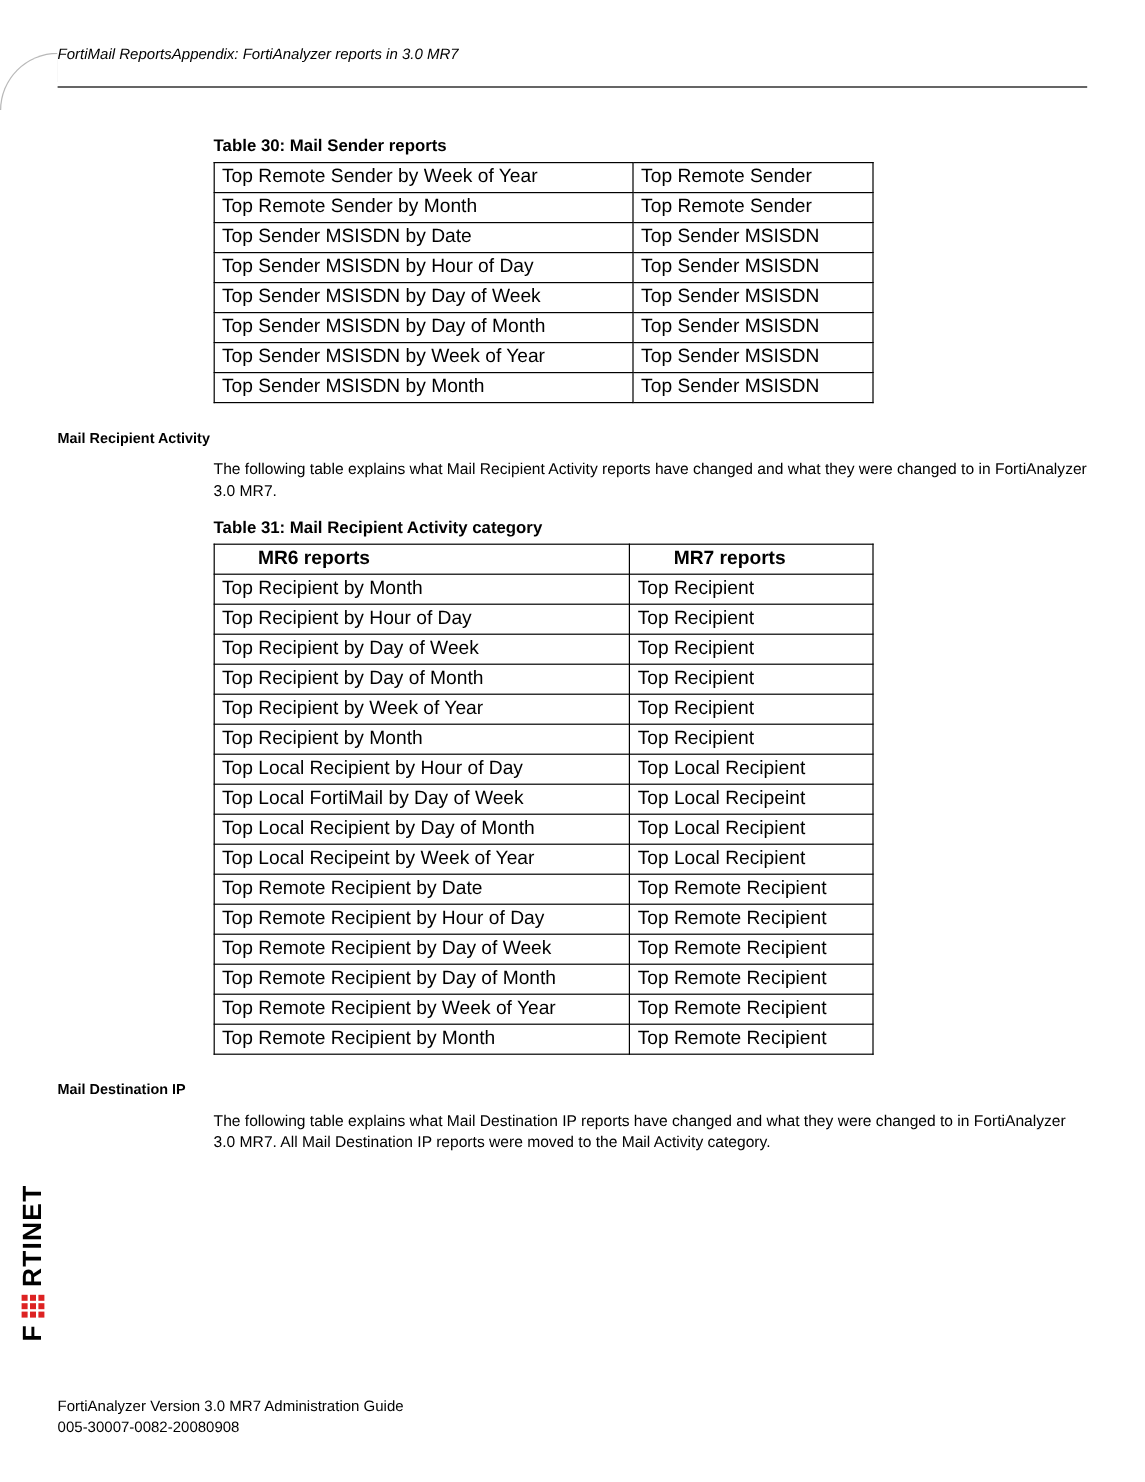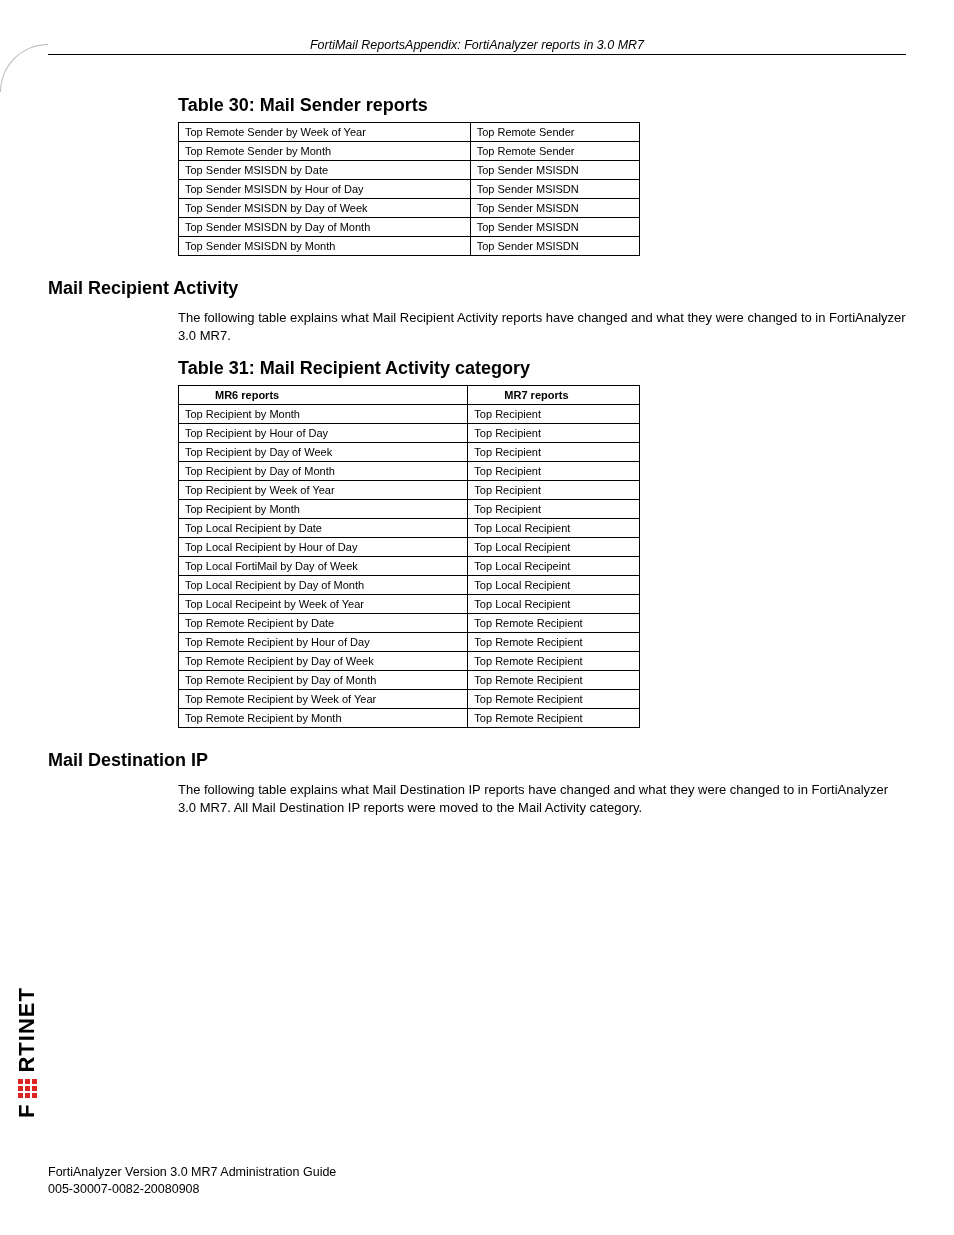--- a/index.html
+++ b/index.html
@@ -11,24 +11,24 @@
     width: 954px;
     position: relative;
   }
   .page {
     padding: 38px 48px 40px 48px;
     position: relative;
     min-height: 1150px;
   }
   .hdr {
     display: flex;
-    justify-content: center;
+    justify-content: flex-start;
     font-style: italic;
     font-size: 12.5px;
-    margin-bottom: 2px;
+    margin-bottom: 20px;
   }
   .hdr-rule {
     border: none;
     border-top: 1px solid #000;
     margin: 0 0 40px 0;
   }
   .corner-curve {
     position: absolute;
     top: 44px;
     left: 0;
@@ -37,44 +37,44 @@
     border-top: 1px solid #b8b8b8;
     border-left: 1px solid #b8b8b8;
     border-top-left-radius: 48px;
     box-sizing: border-box;
   }
   .content {
     margin-left: 130px;
   }
   .caption {
     font-weight: bold;
-    font-size: 18px;
+    font-size: 14px;
     margin: 14px 0 6px 0;
   }
   table.report {
     border-collapse: collapse;
-    width: 462px;
-    font-size: 11px;
+    width: 550px;
+    font-size: 16px;
   }
   table.report th, table.report td {
     border: 1px solid #000;
     padding: 3px 6px;
     text-align: left;
     vertical-align: top;
   }
   table.report th {
     font-weight: bold;
     padding-left: 36px;
   }
   table.report.noheader td {
     
   }
   .h2 {
     font-weight: bold;
-    font-size: 18px;
+    font-size: 12px;
     margin: 22px 0 10px -130px;
   }
   .para {
     margin: 8px 0 12px 0;
     line-height: 1.35;
   }
   .footer {
     position: absolute;
     left: 48px;
     bottom: 30px;
@@ -140,20 +140,24 @@
           </tr>
           <tr>
             <td>Top Sender MSISDN by Day of Week</td>
             <td>Top Sender MSISDN</td>
           </tr>
           <tr>
             <td>Top Sender MSISDN by Day of Month</td>
             <td>Top Sender MSISDN</td>
           </tr>
           <tr>
+            <td>Top Sender MSISDN by Week of Year</td>
+            <td>Top Sender MSISDN</td>
+          </tr>
+          <tr>
             <td>Top Sender MSISDN by Month</td>
             <td>Top Sender MSISDN</td>
           </tr>
         </tbody>
     </table>
 
     <div class="h2">Mail Recipient Activity</div>
     <div class="para">The following table explains what Mail Recipient Activity reports have changed and what they were changed to in FortiAnalyzer 3.0 MR7.</div>
 
     <div class="caption">Table 31: Mail Recipient Activity category</div>
@@ -183,24 +187,20 @@
           </tr>
           <tr>
             <td>Top Recipient by Week of Year</td>
             <td>Top Recipient</td>
           </tr>
           <tr>
             <td>Top Recipient by Month</td>
             <td>Top Recipient</td>
           </tr>
           <tr>
-            <td>Top Local Recipient by Date</td>
-            <td>Top Local Recipient</td>
-          </tr>
-          <tr>
             <td>Top Local Recipient by Hour of Day</td>
             <td>Top Local Recipient</td>
           </tr>
           <tr>
             <td>Top Local FortiMail by Day of Week</td>
             <td>Top Local Recipeint</td>
           </tr>
           <tr>
             <td>Top Local Recipient by Day of Month</td>
             <td>Top Local Recipient</td>

